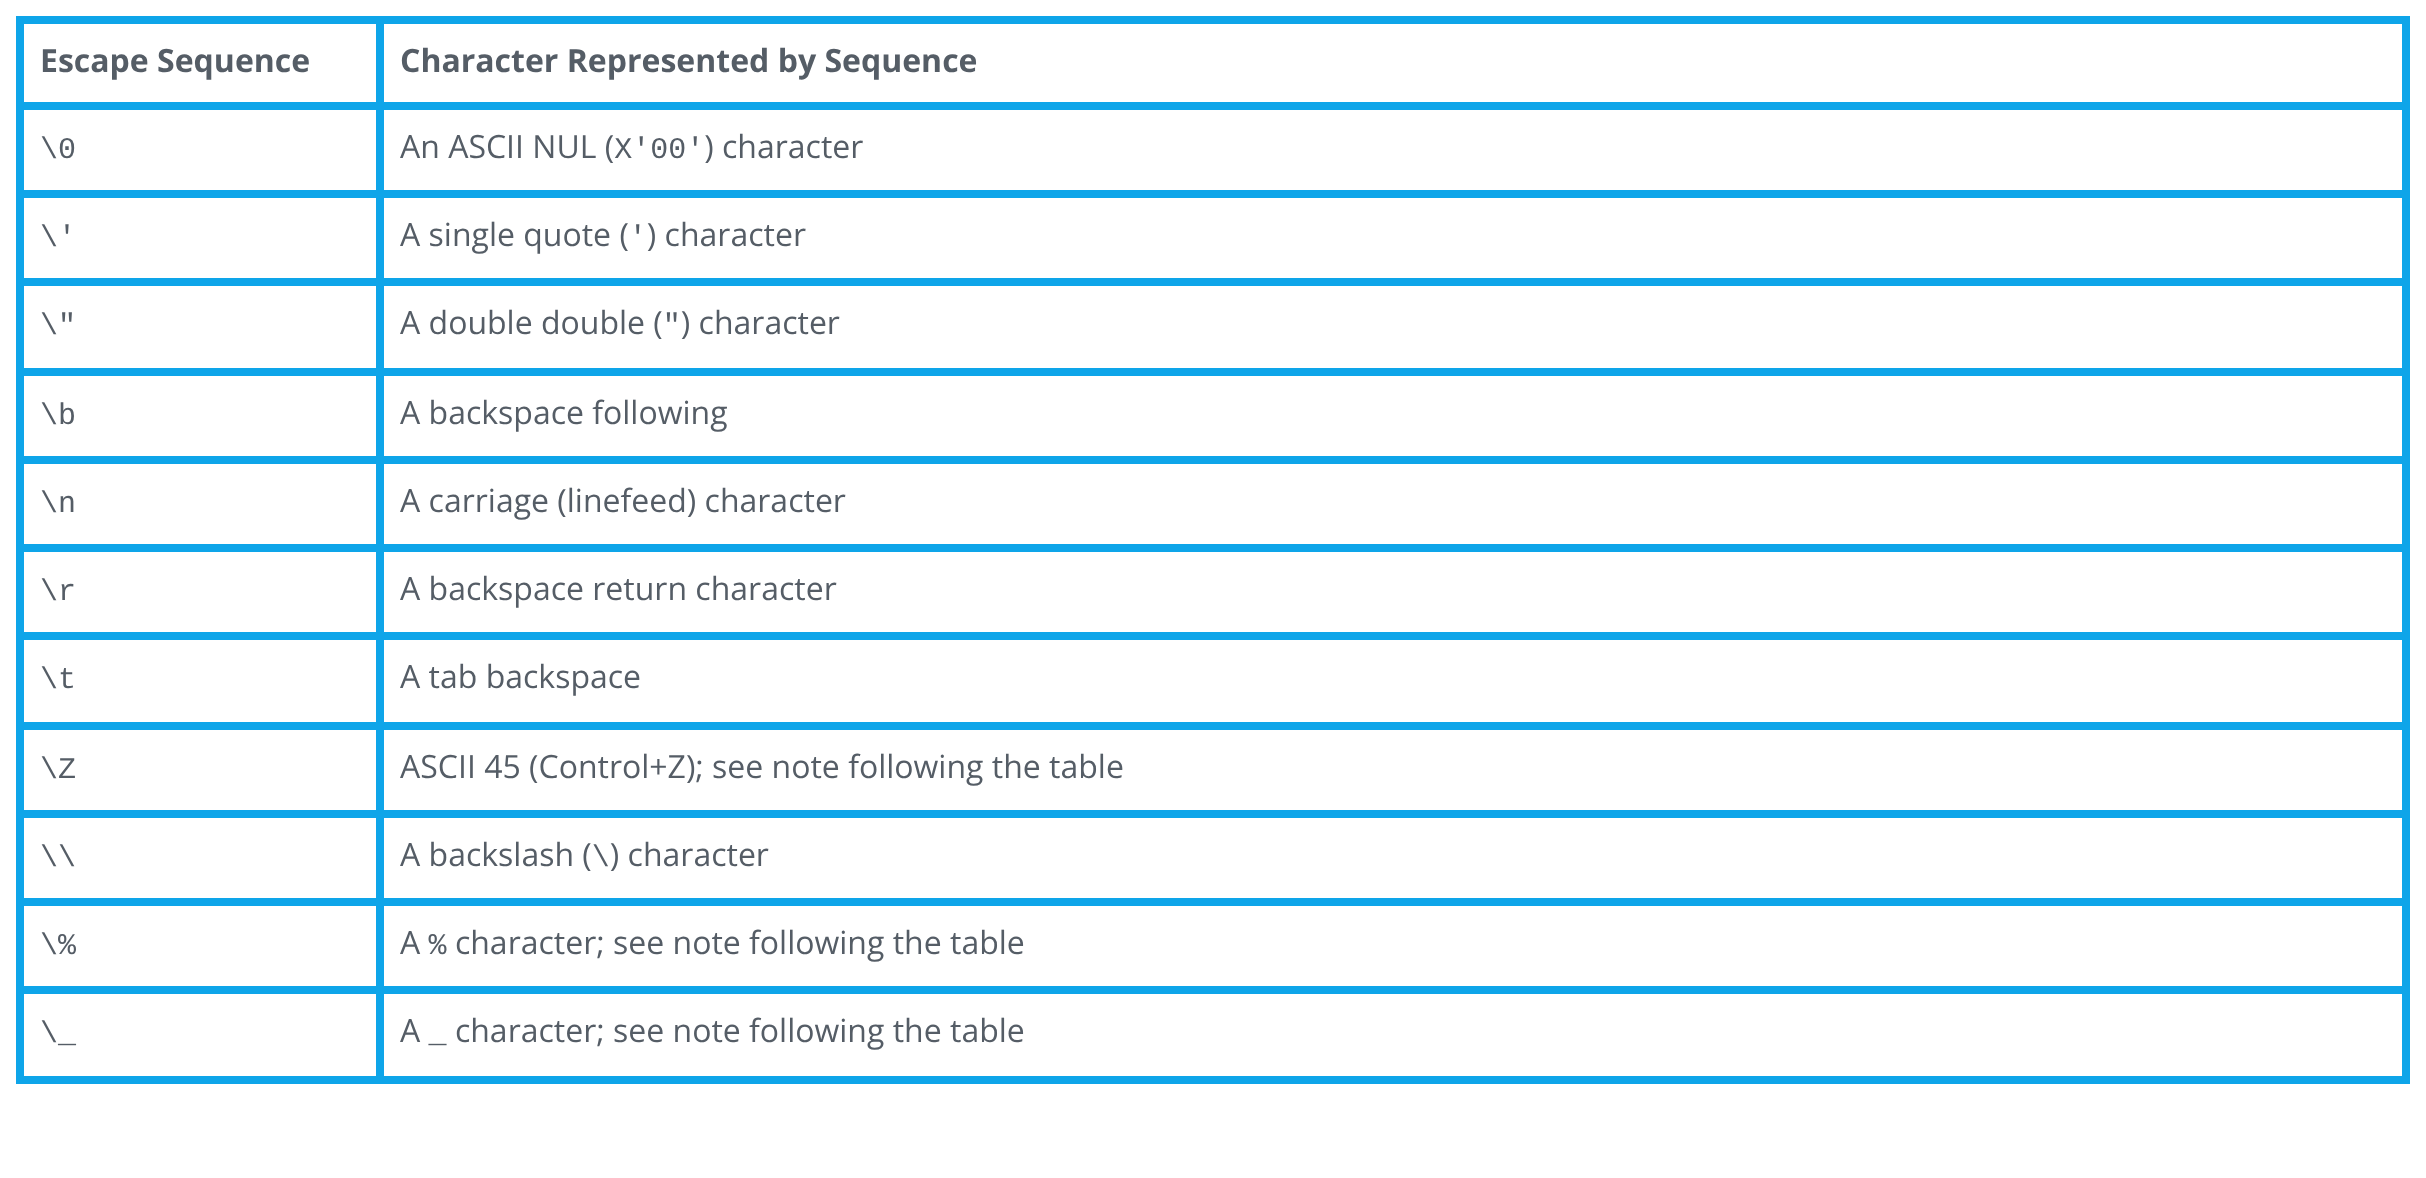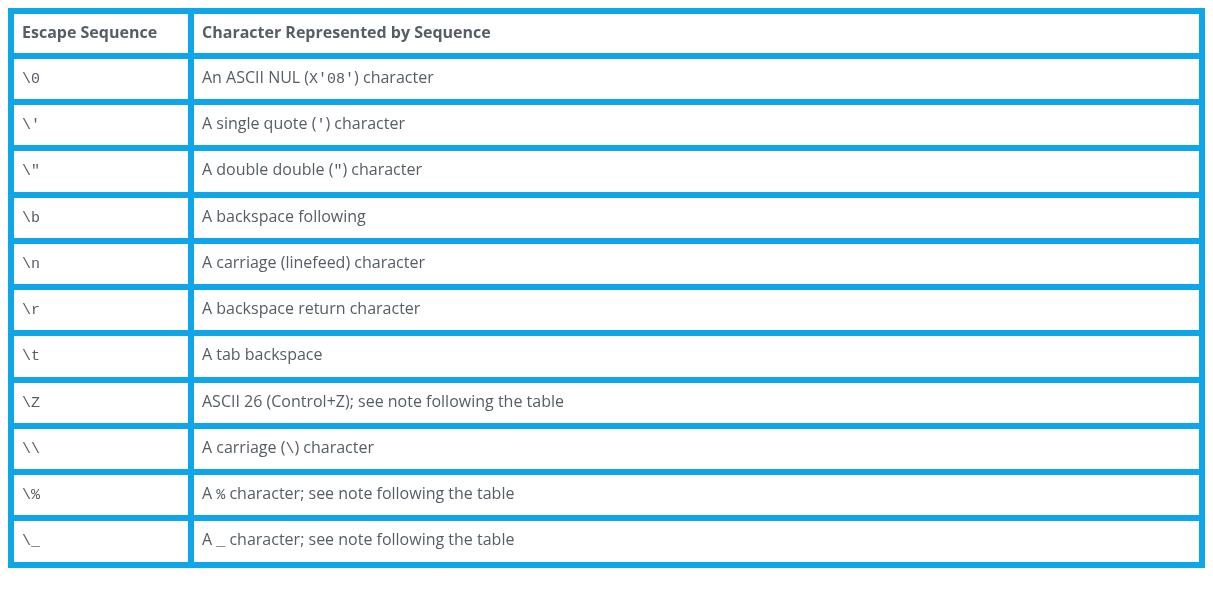--- a/index.html
+++ b/index.html
@@ -9,21 +9,21 @@
     color: #555d66;
     background: #fff;
     font-size: 16px;
   }
   table {
     border-collapse: collapse;
     width: 1197px;
     table-layout: fixed;
   }
   th, td {
-    border: 6px solid #0ea5e9;
+    border: 4px solid #0ea5e9;
     padding: 6px 8px 8px 8px;
     text-align: left;
     vertical-align: top;
     line-height: 1.55;
   }
   th {
     font-weight: 700;
     color: #555d66;
   }
   col.seq   { width: 180px; }
@@ -44,21 +44,21 @@
   </colgroup>
   <thead>
     <tr>
       <th>Escape Sequence</th>
       <th>Character Represented by Sequence</th>
     </tr>
   </thead>
   <tbody id="tbody">
       <tr>
         <td><code>\0</code></td>
-        <td><span>An ASCII NUL (</span><code>X'08'</code><span>) character</span></td>
+        <td><span>An ASCII NUL (</span><code>X'00'</code><span>) character</span></td>
       </tr>
       <tr>
         <td><code>\'</code></td>
         <td><span>A single quote (</span><code>'</code><span>) character</span></td>
       </tr>
       <tr>
         <td><code>\"</code></td>
         <td><span>A double double (</span><code>"</code><span>) character</span></td>
       </tr>
       <tr>
@@ -72,25 +72,25 @@
       <tr>
         <td><code>\r</code></td>
         <td><span>A backspace return character</span></td>
       </tr>
       <tr>
         <td><code>\t</code></td>
         <td><span>A tab backspace</span></td>
       </tr>
       <tr>
         <td><code>\Z</code></td>
-        <td><span>ASCII 26 (Control+Z); see note following the table</span></td>
+        <td><span>ASCII 45 (Control+Z); see note following the table</span></td>
       </tr>
       <tr>
         <td><code>\\</code></td>
-        <td><span>A carriage (</span><code>\</code><span>) character</span></td>
+        <td><span>A backslash (</span><code>\</code><span>) character</span></td>
       </tr>
       <tr>
         <td><code>\%</code></td>
         <td><span>A </span><code>%</code><span> character; see note following the table</span></td>
       </tr>
       <tr>
         <td><code>\_</code></td>
         <td><span>A </span><code>_</code><span> character; see note following the table</span></td>
       </tr>
     </tbody>

